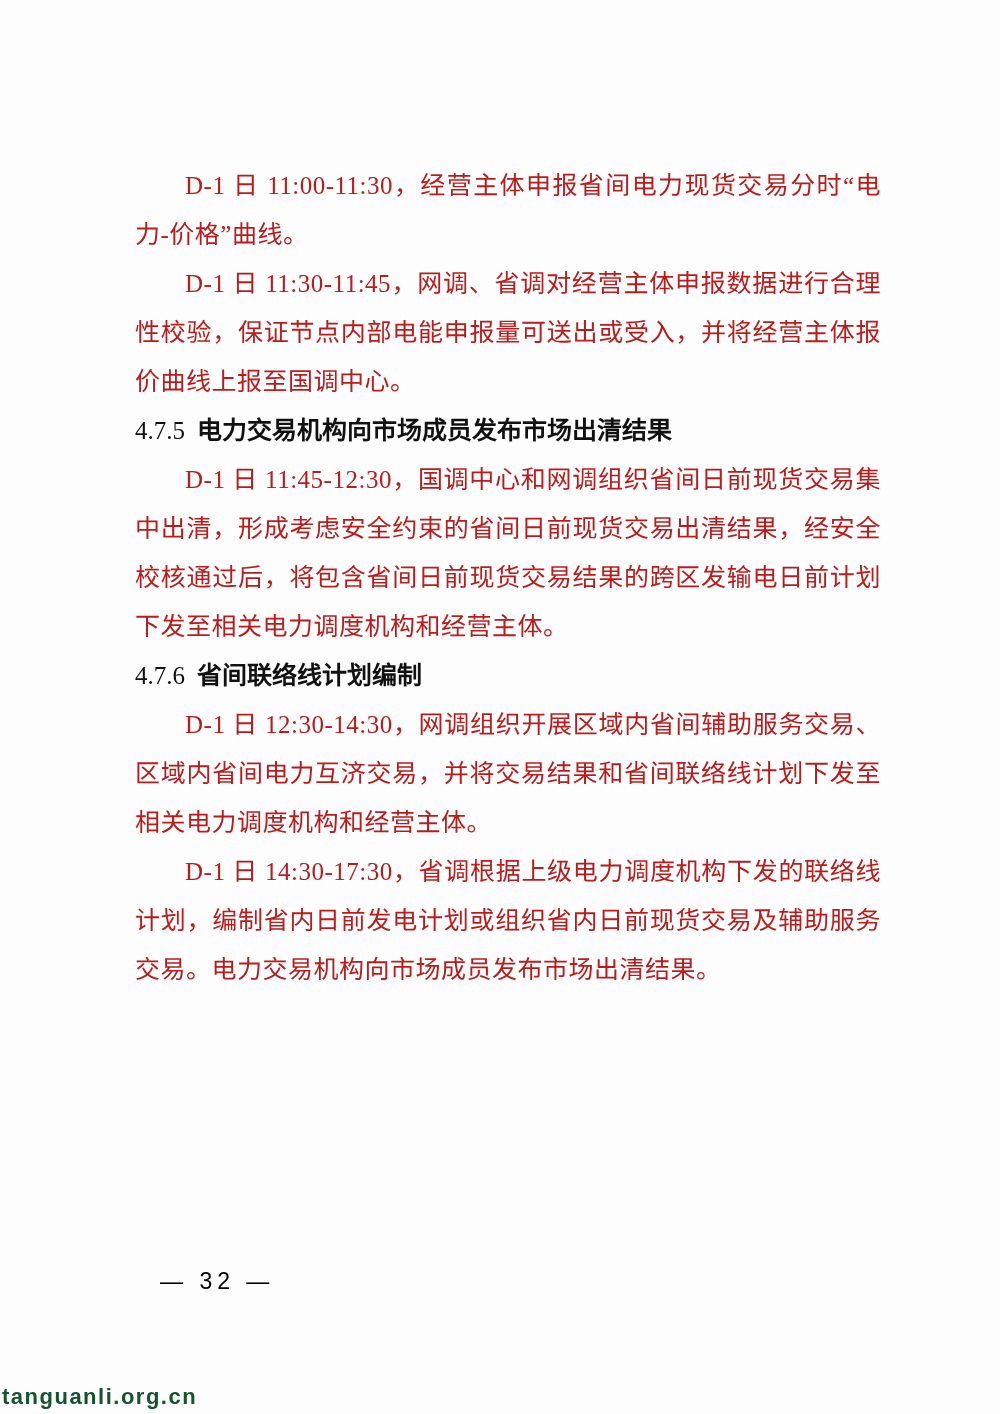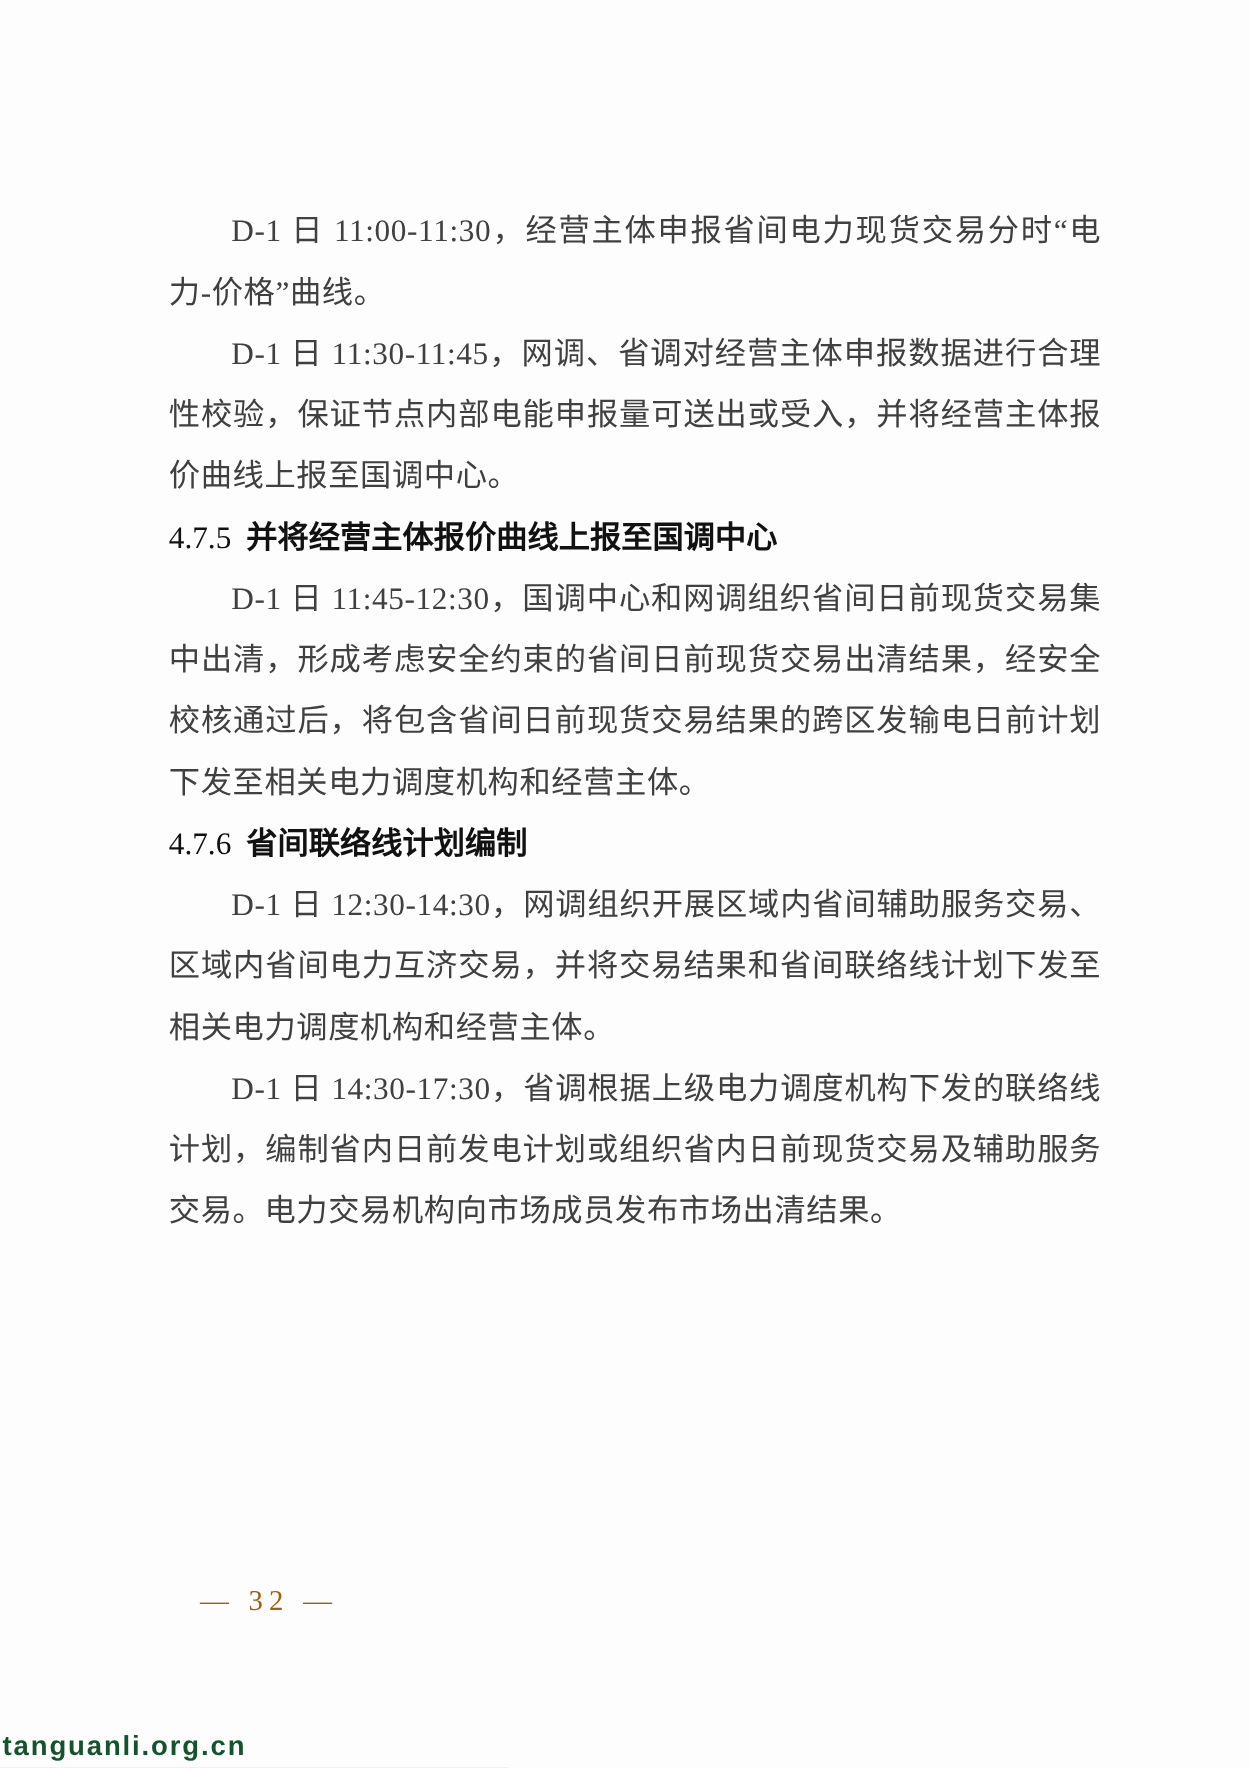--- a/index.html
+++ b/index.html
@@ -24,21 +24,21 @@
     width: 746px;
   }
   .body-para {
     margin: 0;
     font-size: 25px;
     line-height: 49px;
     text-align: justify;
     text-justify: inter-character;
     text-indent: 2em;
     letter-spacing: 0.5px;
-    color: #404040;
+    color: #b91c1c;
   }
   .section-heading {
     margin: 0;
     font-size: 25px;
     line-height: 49px;
     text-align: left;
     font-weight: 700;
     color: #111111;
     font-family: "Liberation Sans", "DejaVu Sans", sans-serif;
   }
@@ -47,22 +47,22 @@
     font-weight: 400;
     margin-right: 12px;
   }
   .page-number {
     position: absolute;
     left: 160px;
     top: 1266px;
     font-size: 23px;
     line-height: 30px;
     letter-spacing: 5px;
-    color: #a16207;
-    font-family: Liberation Serif, serif;
+    color: #000000;
+    font-family: Liberation Sans, sans-serif;
   }
   .watermark {
     position: absolute;
     left: 2px;
     top: 1384px;
     font-size: 22px;
     line-height: 26px;
     font-weight: 700;
     letter-spacing: 1.5px;
     color: #14532d;
@@ -75,21 +75,21 @@
 <div class="page">
 
   <div class="content">
 
     <p class="body-para">D-1 日 11:00-11:30，经营主体申报省间电力现货交易分时“电力-价格”曲线。</p>
 
     <p class="body-para">D-1 日 11:30-11:45，网调、省调对经营主体申报数据进行合理性校验，保证节点内部电能申报量可送出或受入，并将经营主体报价曲线上报至国调中心。</p>
 
 
     <h2 class="section-heading">
-      <span class="heading-num">4.7.5</span><span class="heading-text">并将经营主体报价曲线上报至国调中心</span>
+      <span class="heading-num">4.7.5</span><span class="heading-text">电力交易机构向市场成员发布市场出清结果</span>
     </h2>
 
     <p class="body-para">D-1 日 11:45-12:30，国调中心和网调组织省间日前现货交易集中出清，形成考虑安全约束的省间日前现货交易出清结果，经安全校核通过后，将包含省间日前现货交易结果的跨区发输电日前计划下发至相关电力调度机构和经营主体。</p>
 
     <h2 class="section-heading">
       <span class="heading-num">4.7.6</span><span class="heading-text">省间联络线计划编制</span>
     </h2>
 
     <p class="body-para">D-1 日 12:30-14:30，网调组织开展区域内省间辅助服务交易、区域内省间电力互济交易，并将交易结果和省间联络线计划下发至相关电力调度机构和经营主体。</p>
 

